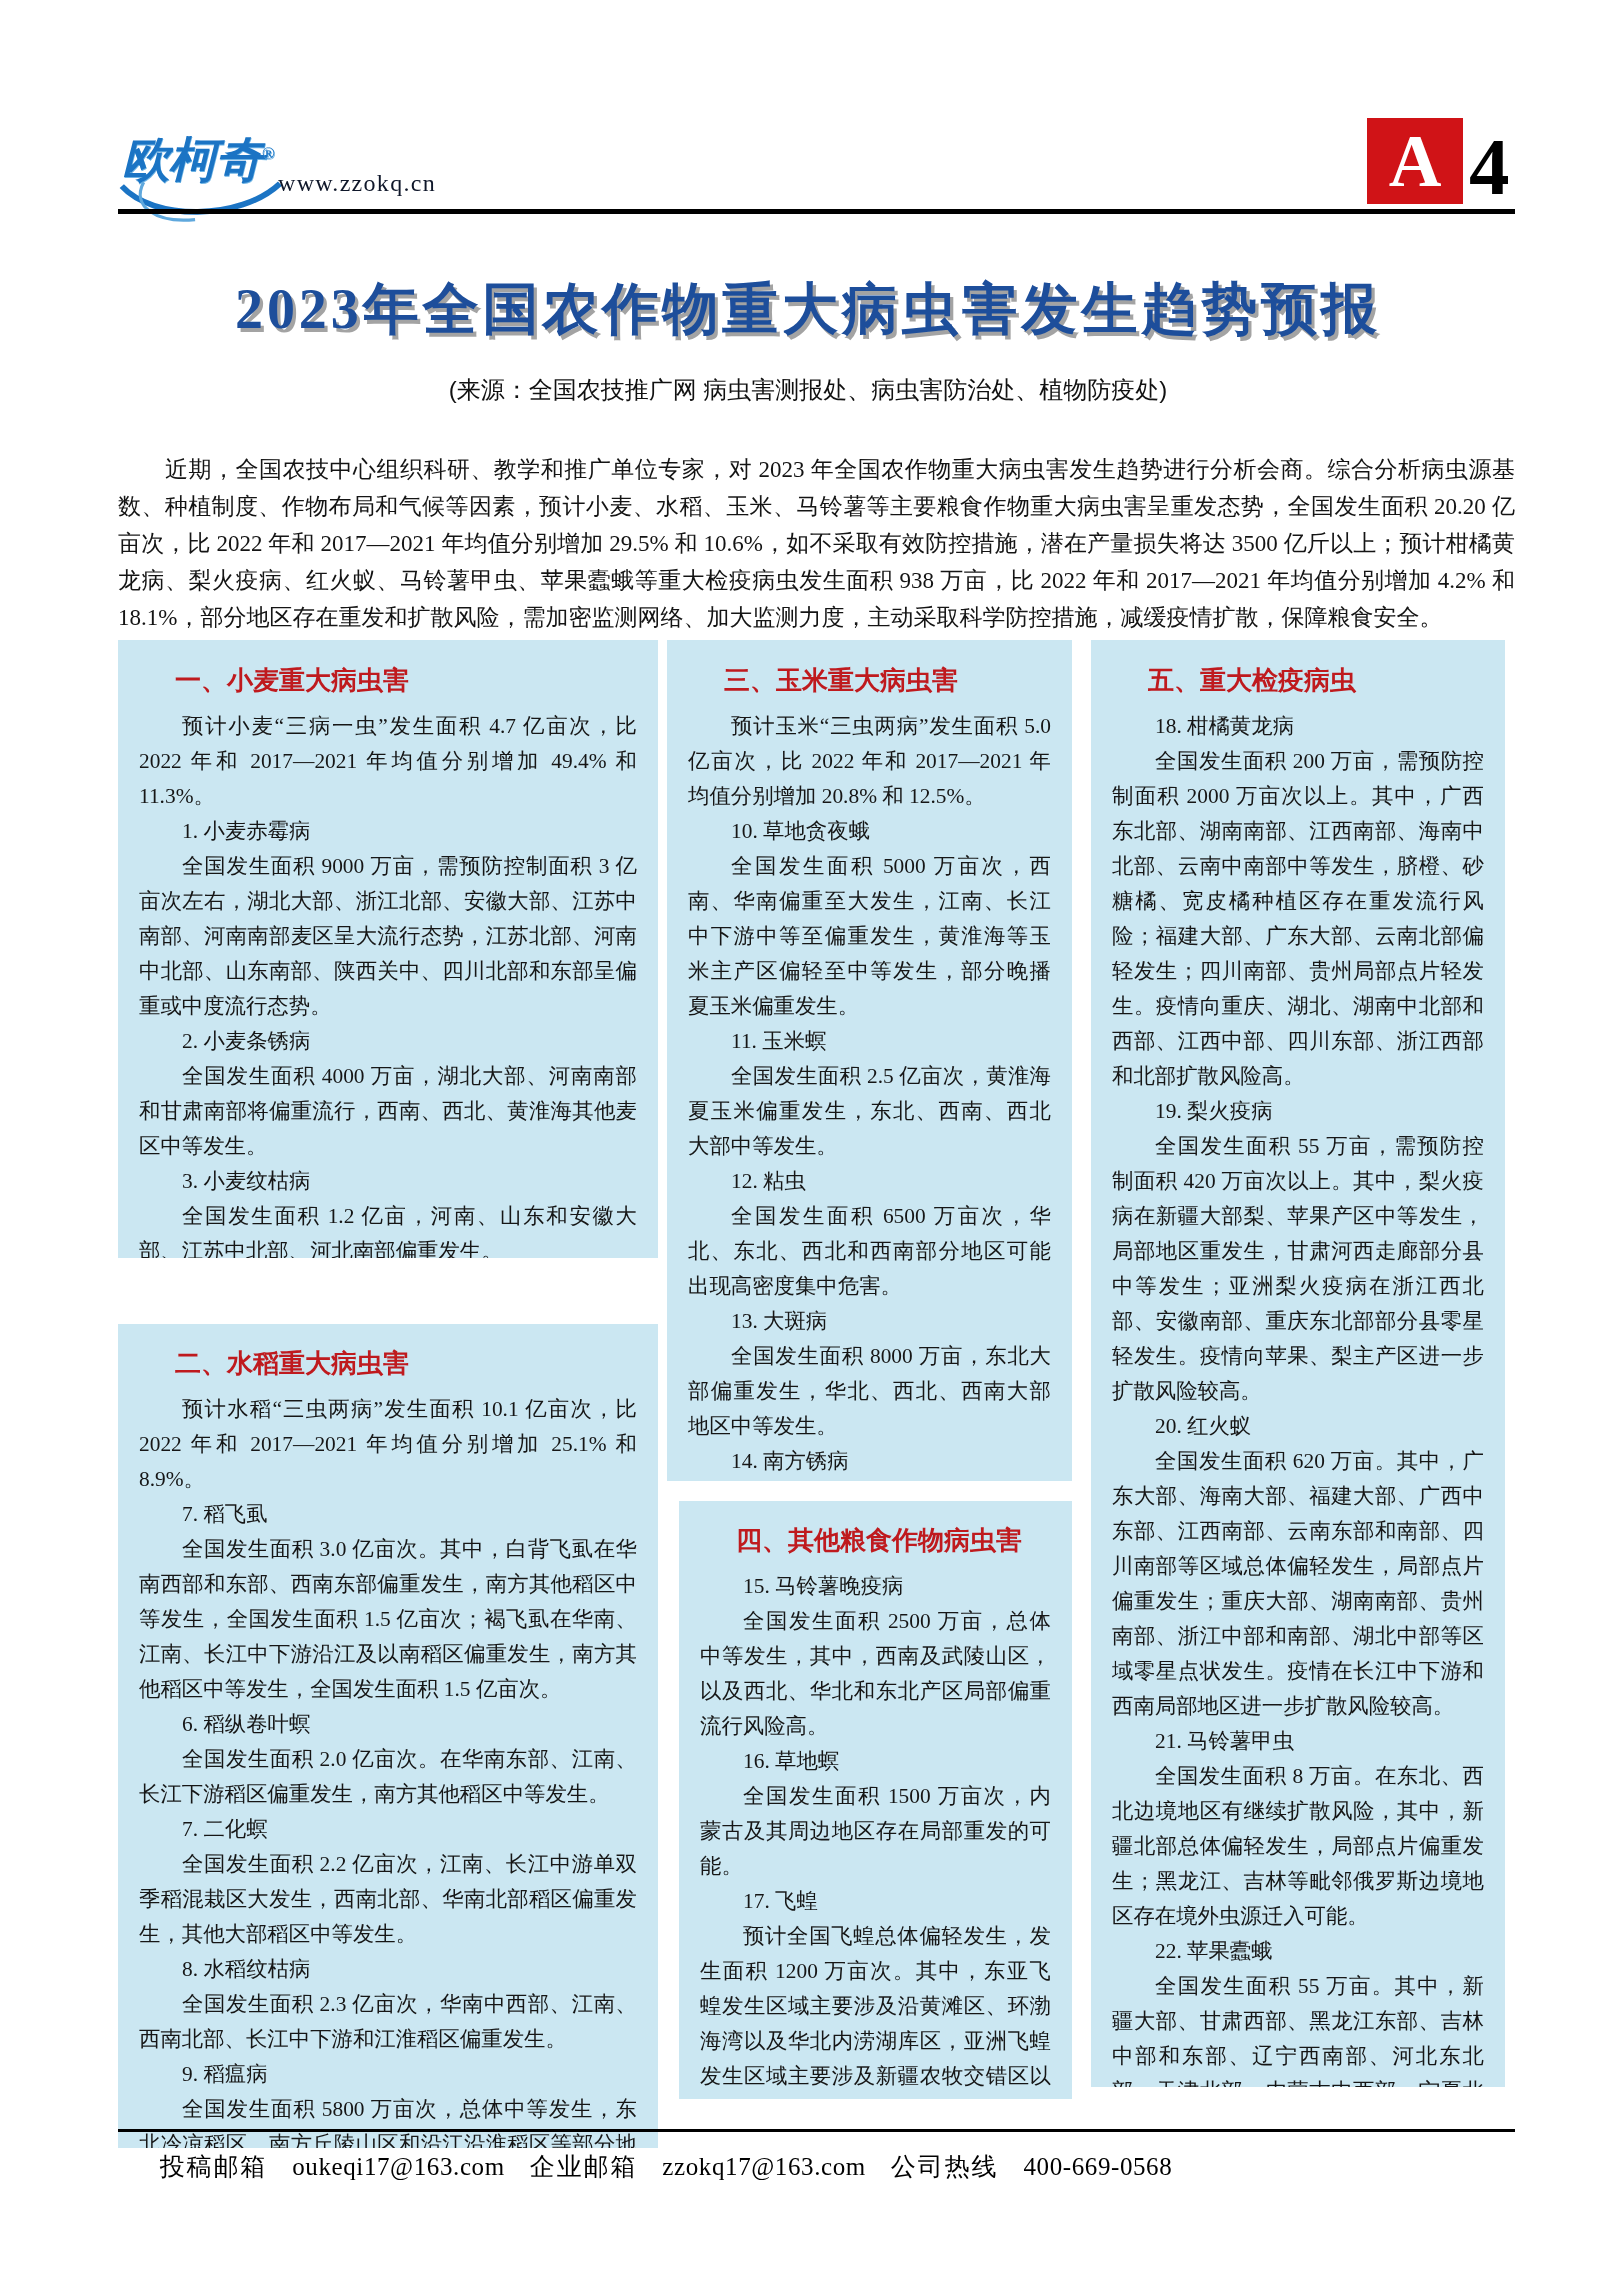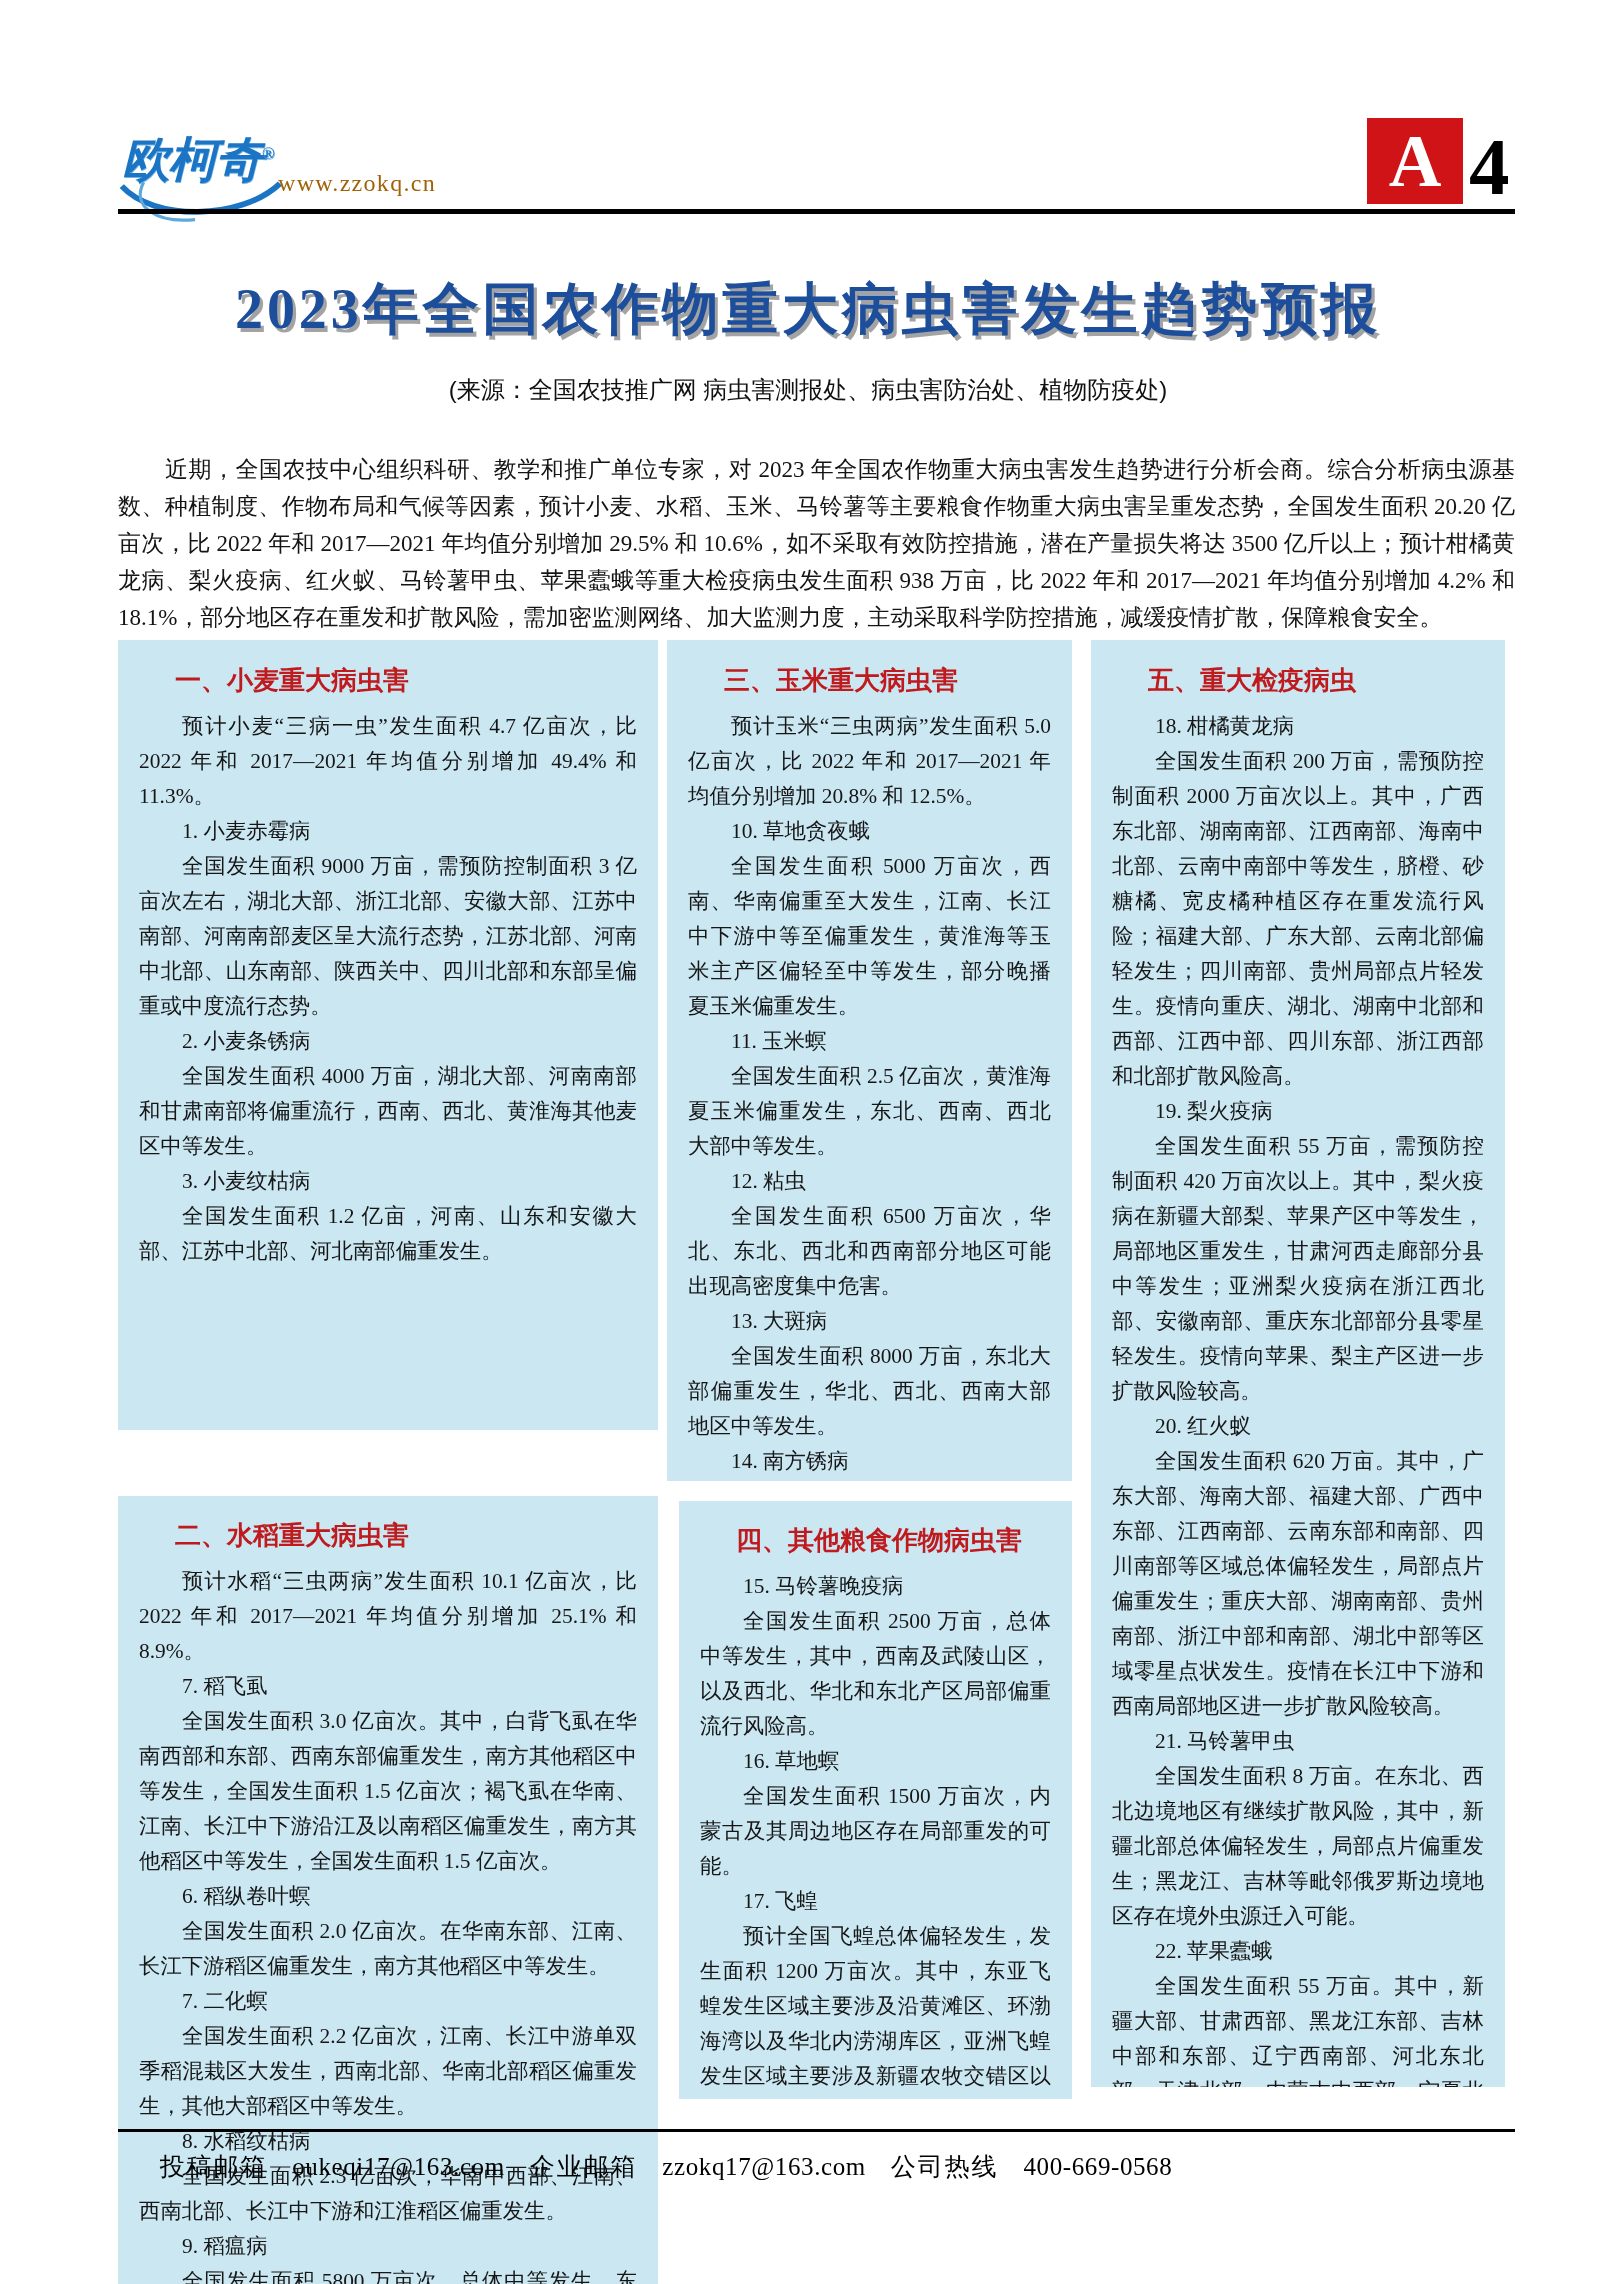--- a/index.html
+++ b/index.html
@@ -20,21 +20,21 @@
     color:#1b74c4;
     text-shadow:0.6px 0.6px 0 #6fb4e4;
     letter-spacing:-1.3px;
     white-space:nowrap;
   }
   .logo-reg{font-size:17px;vertical-align:super;color:#1b74c4;font-style:normal;}
   .logo-swoosh{position:absolute;left:-5.2px;top:51px;}
   .website{
     position:absolute;left:278px;top:170px;
     font-family:"Liberation Serif",serif;
-    font-size:24px;color:#a16207;letter-spacing:1.3px;
+    font-size:24px;color:#0f172a;letter-spacing:1.3px;
   }
   .page-badge{
     position:absolute;left:1367px;top:118px;
     width:96px;height:86px;background:#d01317;
     display:flex;align-items:center;justify-content:center;
   }
   .page-badge-letter{
     font-family:"Liberation Serif",serif;
     font-weight:bold;font-size:73px;color:#ffffff;line-height:1;
   }
@@ -76,21 +76,21 @@
   .col{position:absolute;top:0;display:flex;flex-direction:column;}
   .col-1{left:118px;width:540px;gap:19.5px;}
   .col-2{left:667px;width:405px;gap:19.5px;}
   .col-3{left:1091px;width:414px;align-items:flex-end;}
   .content-box{
     background:#cbe7f2;
     box-sizing:border-box;
     padding:19.5px 21px 17px 21px;
     overflow:hidden;
   }
-  .col-1 .content-box:nth-child(1){height:790px;}
+  .col-1 .content-box:nth-child(1){height:618px;}
   .col-1 .content-box:nth-child(2){height:824px;margin-top:46px;}
   .col-2 .content-box:nth-child(1){height:841px;}
   .col-2 .content-box:nth-child(2){height:598px;margin-left:12px;}
   .col-3 .content-box:nth-child(1){height:1447px;}
   .box-heading{
     color:#bf1a1e;
     font-family:"Liberation Sans",sans-serif;
     font-weight:bold;
     font-size:26px;line-height:30px;
     margin:5.2px 0 14.3px 36px;

